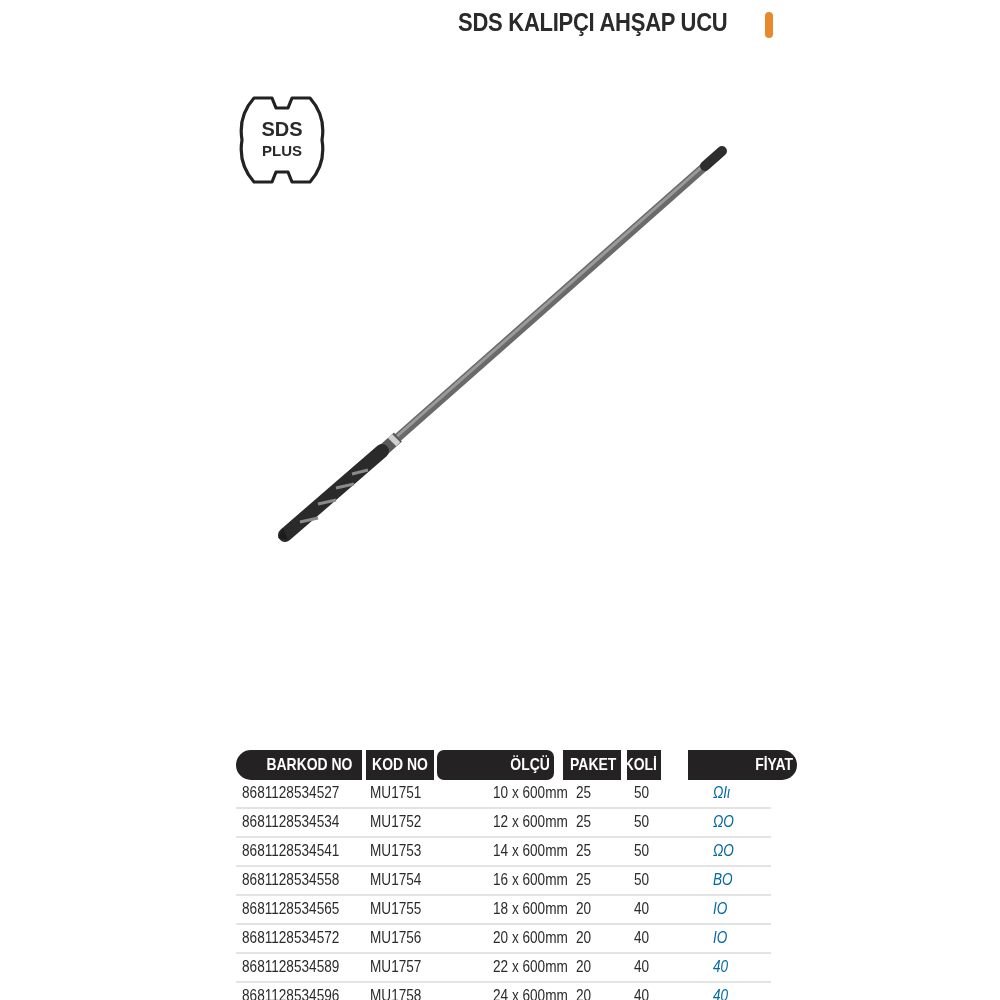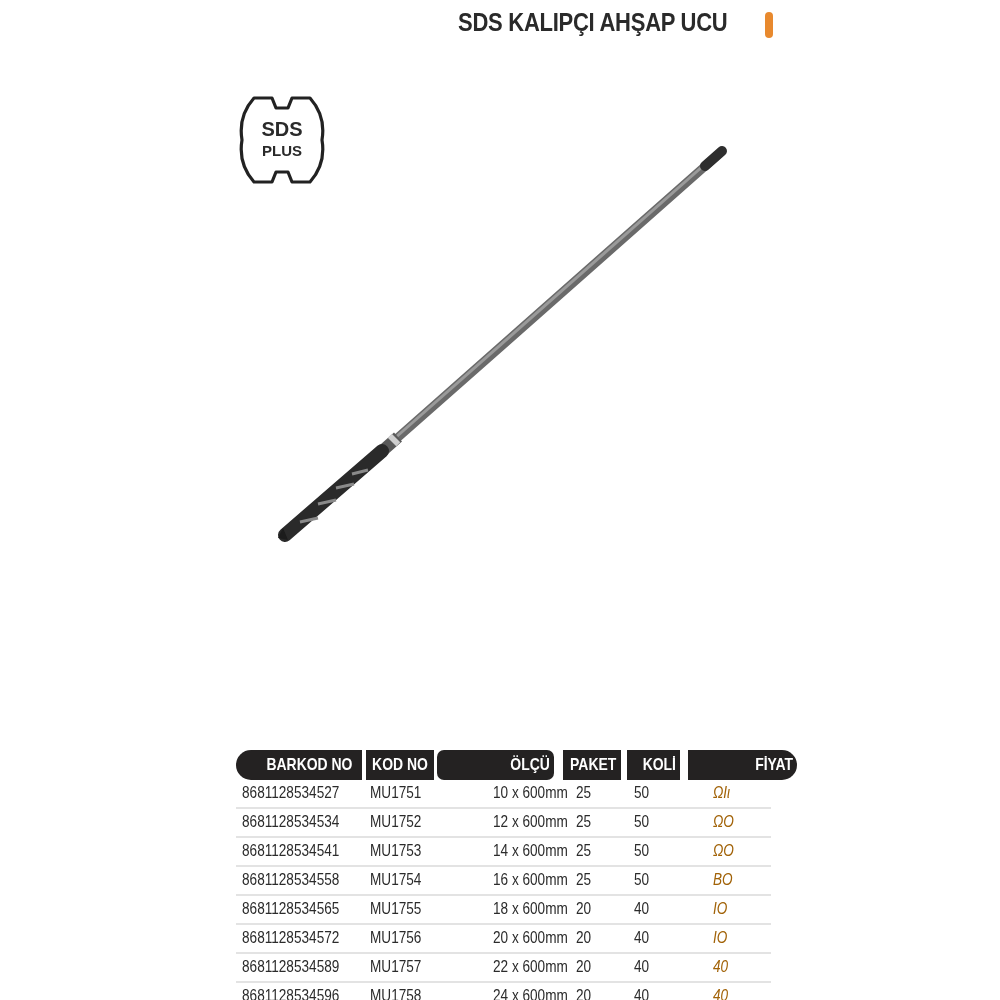--- a/index.html
+++ b/index.html
@@ -16,21 +16,21 @@
     .th.first { border-radius: 15px 0 0 15px; }
     .th.last { border-radius: 0 15px 15px 0; padding-left: 27px; }
     .row { position: relative; height: 27px; border-bottom: 2px solid #e3e3e3; width: 535px; }
     .cell { position: absolute; top: 3px; font-size: 17px; color: #2b2b2b; white-space: nowrap; }
     .cell span { display: inline-block; transform: scaleX(0.8); transform-origin: left center; }
     .c-barkod { left: 6px; }
     .c-kod { left: 134px; }
     .c-olcu { left: 225px; margin-left: 32px; }
     .c-paket { left: 340px; }
     .c-koli { left: 398px; }
-    .c-fiyat { left: 477px; font-style: italic; color: #a16207; }
+    .c-fiyat { left: 477px; font-style: italic; color: #0369a1; }
   </style>
 </head>
 <body>
 
 <div class="title-wrap">
   <div class="title">SDS KALIPÇI AHŞAP UCU</div>
 </div>
 <div class="accent-bar" id="accent" style="background: rgb(232, 137, 46);"></div>
 
 <svg class="sds-badge" viewBox="0 0 100 100">
@@ -68,21 +68,21 @@
       </div>
     <div class="th" style="left:130px;width:68px;">
         <span>KOD NO</span>
       </div>
     <div class="th" style="left:201px;width:117px;border-radius:7px;">
         <span>ÖLÇÜ</span>
       </div>
     <div class="th" style="left:327px;width:58px;">
         <span>PAKET</span>
       </div>
-    <div class="th" style="left:391px;width:53px;">
+    <div class="th" style="left:391px;width:34px;">
         <span>KOLİ</span>
       </div>
     <div class="th last" style="left:452px;width:82px;">
         <span>FİYAT</span>
       </div>
   </div>
   <div id="tbody">
   <div class="row">
     <div class="cell c-barkod"><span>8681128534527</span></div>
     <div class="cell c-kod"><span>MU1751</span></div>

